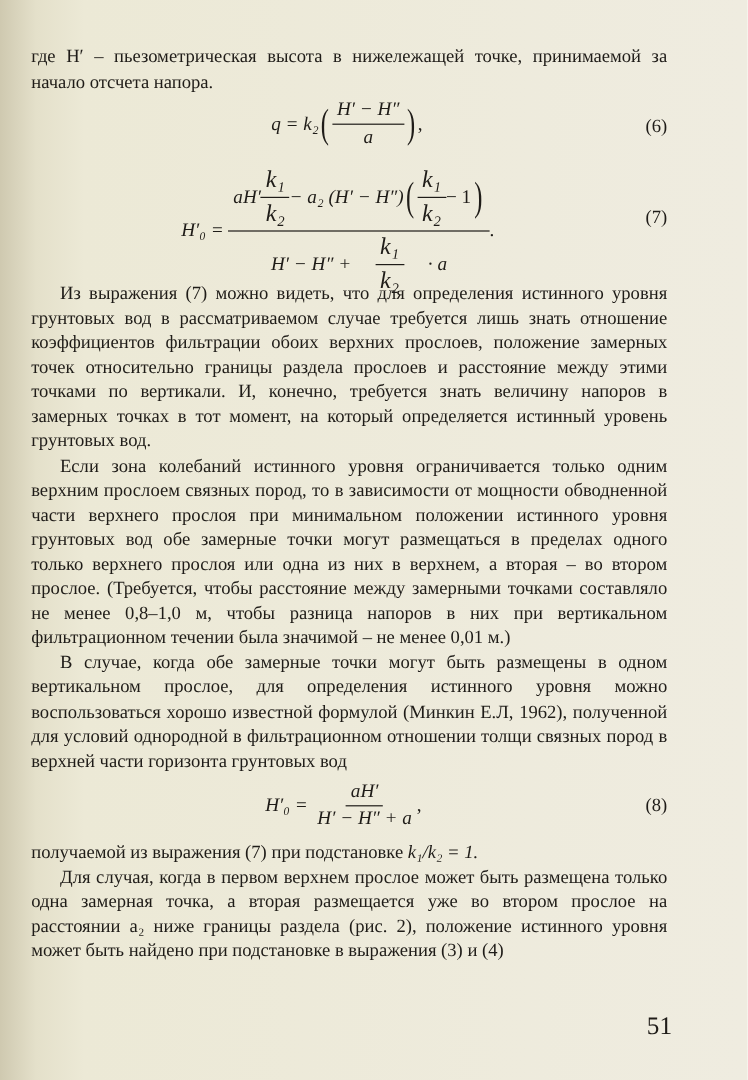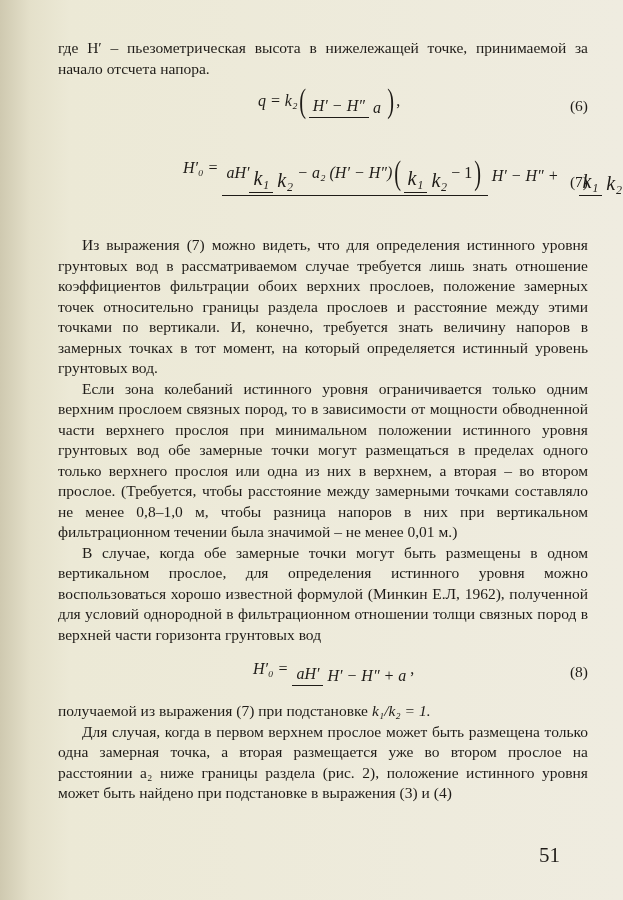--- a/index.html
+++ b/index.html
@@ -3,28 +3,28 @@
 <meta charset="utf-8">
 <style>
   html, body { margin:0; padding:0; }
   body {
     width:623px; height:900px; overflow:hidden;
     background: linear-gradient(90deg, #cfc9b0 0px, #e4e0ca 30px, #ece9d6 70px, #efece0 100%);
     font-family: "Liberation Serif", "DejaVu Serif", serif;
     color:#1f1c18;
     position:relative;
   }
-  .page { position:absolute; left:58px; top:38px; width:530px; }
+  .page { position:absolute; left:26px; top:38px; width:530px; }
   p { margin:0; font-size:15.5px; line-height:20.5px; text-align:justify; }
   .indent { text-indent:24px; }
   .noind { text-indent:0; }
   i { font-style:italic; }
   .eq { position:relative; height:48px; font-size:16px; }
   .eqnum { position:absolute; right:0; font-size:15.5px; }
-  .frac { display:inline-flex; vertical-align:middle;margin-top:14px; }
+  .frac { display:inline-flex; flex-direction:column; align-items:center; vertical-align:middle; }
   .frac .num { padding:0 4px 2px; border-bottom:1px solid #1f1c18; }
   .frac .den { padding:2px 4px 0; }
   .eqbody { position:absolute; display:flex; align-items:center; white-space:nowrap; }
   .big { font-size:34px; line-height:1; font-weight:100; transform:scaleX(0.6); display:inline-block; }
   .sm { font-size:20px; }
   .pagenum { position:absolute; left:539px; top:843px; font-size:21px; }
 </style>
 </head>
 <body>
 

